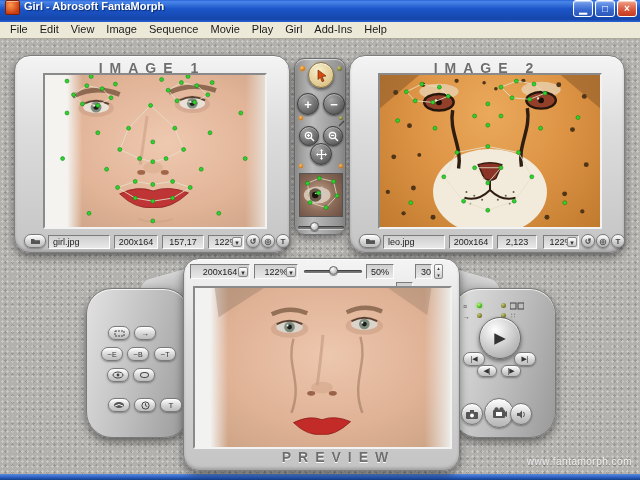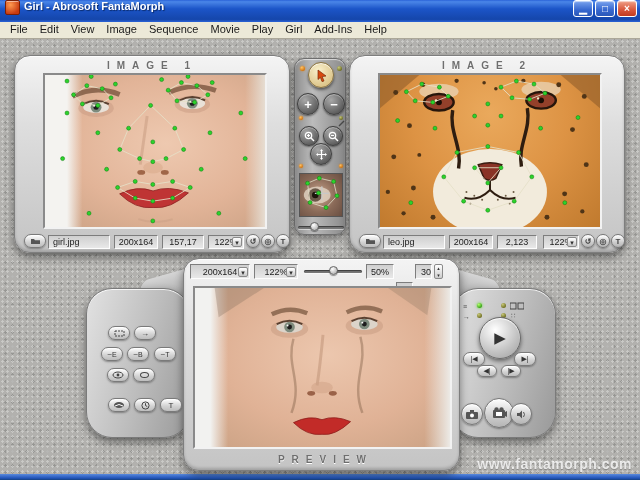--- a/index.html
+++ b/index.html
@@ -31,21 +31,21 @@
                      radial-gradient(circle, rgba(0,0,0,.15) 1px, transparent 1.3px);
     background-size:5px 5px, 7px 7px; background-position:0 0, 2px 3px; }
   .bottom-strip { position:absolute; left:0; top:474px; width:640px; height:6px;
     background:linear-gradient(180deg,#5a8ade,#2053b8 70%,#16417e); }
 
   
   .panel { position:absolute; border-radius:16px; border:1px solid #7e7e7e;
     background:linear-gradient(180deg,#f4f4f4,#dedede 35%,#c4c4c4);
     box-shadow:0 4px 8px rgba(0,0,0,.45), inset 0 1px 0 rgba(255,255,255,.9), inset 0 -2px 3px rgba(0,0,0,.18); }
   .panel-title { position:absolute; top:4px; left:0; width:100%; text-align:center;
-    font-size:10px; font-weight:bold; letter-spacing:7px; color:#6e6e6e; text-shadow:0 1px 0 #fff; }
+    font-size:14px; font-weight:bold; letter-spacing:7px; color:#6e6e6e; text-shadow:0 1px 0 #fff; }
   .img-area { position:absolute; overflow:hidden; border:2px solid; border-color:#8a8a8a #f2f2f2 #f2f2f2 #8a8a8a;
     background:#fff; cursor:crosshair; }
   .img-area svg.face { position:absolute; left:0; top:0; width:100%; height:100%; }
 
   
   .field { position:absolute; height:14px; font-size:9px; color:#222; line-height:12px; text-align:center;
     background:linear-gradient(180deg,#cfcfcf,#e8e8e8); border:1px solid; border-color:#7d7d7d #fdfdfd #fdfdfd #7d7d7d;
     display:flex; align-items:center; justify-content:center; overflow:hidden; }
   .field.left { justify-content:flex-start; padding-left:4px; }
   .dd-arrow { position:absolute; right:1px; top:1px; width:10px; height:10px; font-size:7px; line-height:10px;
@@ -83,31 +83,31 @@
   .slider-thumb { position:absolute; top:-1px; width:9px; height:9px; border-radius:50%;
     background:radial-gradient(circle at 35% 30%, #fff, #b8b8b8 75%); border:1px solid #666; box-shadow:0 1px 1px rgba(0,0,0,.4); }
 
   
   .wing { position:absolute; width:104px; height:150px; border-radius:26px; border:1px solid #7a7a7a;
     background:linear-gradient(105deg,#e2e2e2,#bcbcbc 55%,#999999);
     box-shadow:0 4px 8px rgba(0,0,0,.45), inset 0 1px 0 rgba(255,255,255,.8); z-index:2; }
   .arm { position:absolute; width:72px; height:26px; border-radius:12px;
     background:linear-gradient(180deg,#d5d5d5,#a8a8a8); box-shadow:0 3px 5px rgba(0,0,0,.35); z-index:1; }
   .preview-panel { z-index:3; }
-  .preview-label { position:absolute; bottom:5px; left:4px; width:100%; text-align:center;
-    font-size:10px; font-weight:bold; letter-spacing:7px; color:#6e6e6e; text-shadow:0 1px 0 #fff; }
+  .preview-label { position:absolute; bottom:5px; left:17px; width:100%; text-align:center;
+    font-size:14px; font-weight:bold; letter-spacing:7px; color:#6e6e6e; text-shadow:0 1px 0 #fff; }
   .spinner { position:absolute; width:9px; height:15px; display:flex; flex-direction:column;
     border:1px solid #8a8a8a; background:linear-gradient(180deg,#fff,#ccc); border-radius:2px; }
   .spinner span { flex:1; font-size:5px; line-height:7px; text-align:center; color:#333; }
   .play-btn { position:absolute; left:479px; top:317px; width:42px; height:42px; border-radius:50%;
     border:1px solid #6a6a6a; background:radial-gradient(circle at 38% 30%, #ffffff, #c2c2c2 60%, #9d9d9d);
     box-shadow:0 2px 4px rgba(0,0,0,.5), inset 0 1px 1px #fff;
     display:flex; align-items:center; justify-content:center; font-size:15px; color:#333; z-index:4; }
   .ind-icon { position:absolute; font-size:7px; color:#4a4a4a; line-height:7px; }
-  .website { position:absolute; right:8px; top:456px; font-size:14px; font-weight:bold;
+  .website { position:absolute; right:8px; top:456px; font-size:10px; font-weight:normal;
     color:rgba(255,255,255,.8); text-shadow:0 1px 1px rgba(0,0,0,.25); letter-spacing:.5px; }
   .glyph-sm { font-size:8px; } .glyph-xs { font-size:7px; }
   .ellipse-glyph { display:inline-block; width:9px; height:6px; border:1px solid #444; border-radius:50%; }
 </style>
 </head>
 <body>
 
 <div class="screen">
 
   <div class="titlebar">

